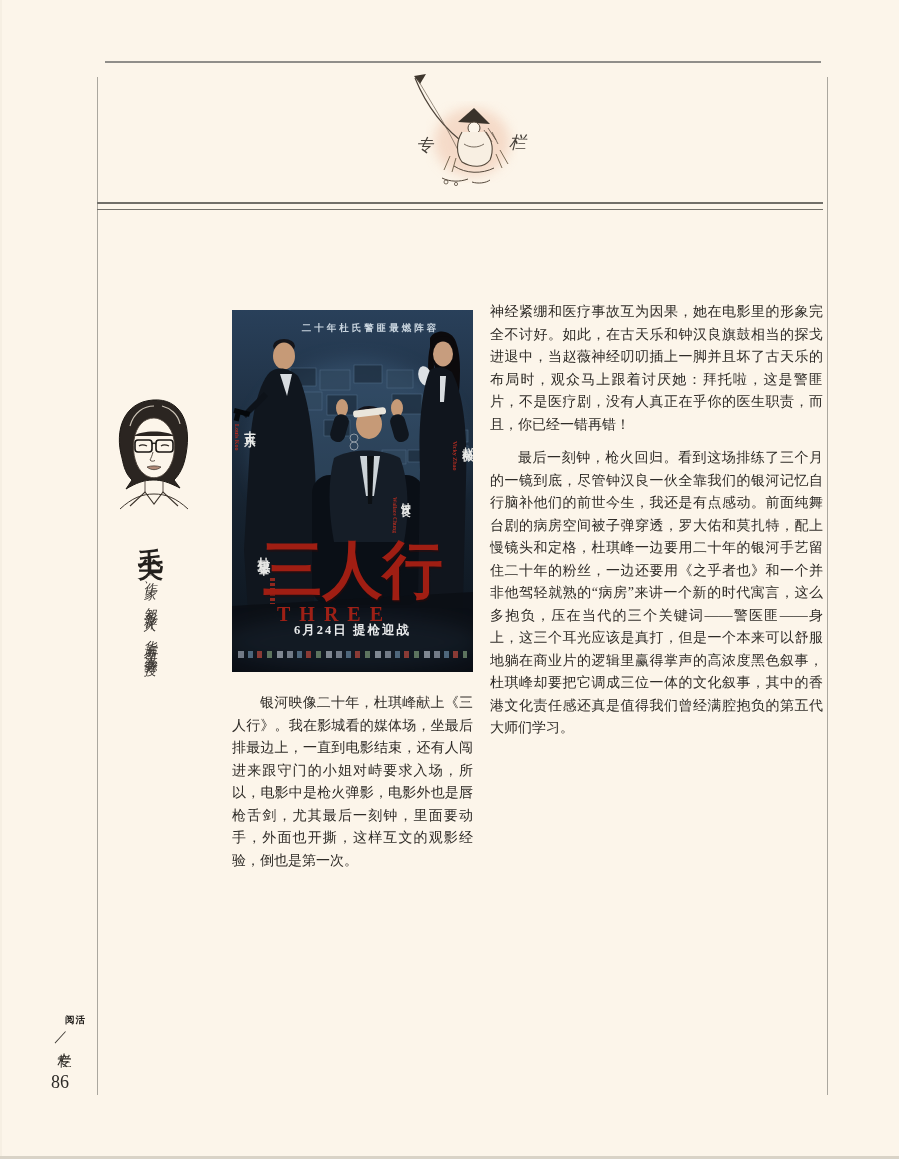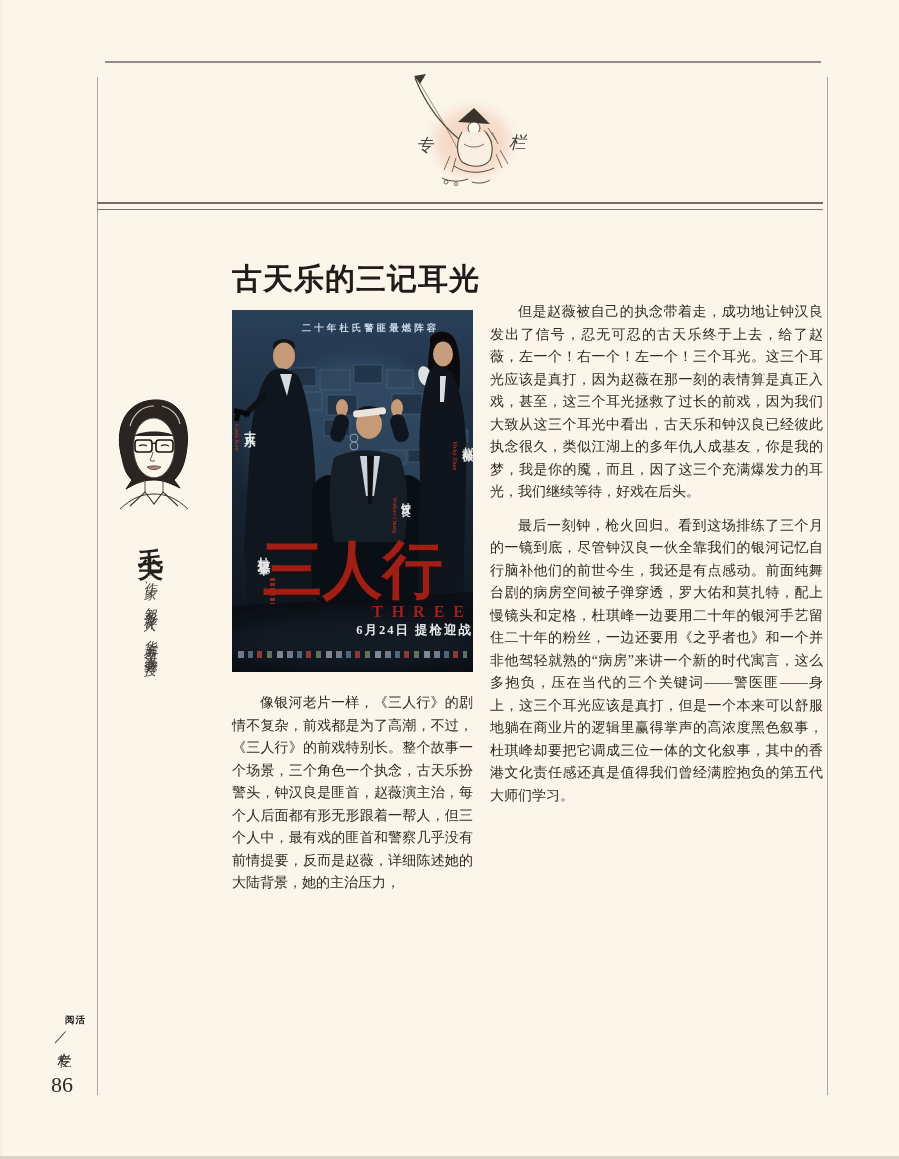--- a/index.html
+++ b/index.html
@@ -39,23 +39,23 @@
   .cast2-en{left:220px;top:131px;font-size:6px;}
   .cast1-name{left:167px;top:185px;font-size:9.5px;}
   .cast1-en{left:160px;top:187px;font-size:5.5px;}
   .p-director{position:absolute;left:23px;top:237px;font-size:12.5px;color:#e6e7e5;
     letter-spacing:3px;font-weight:600;}
   .p-director-mark{position:absolute;left:38px;top:268px;width:5px;height:26px;
     background:repeating-linear-gradient(#a62a1e 0 3px,transparent 3px 5px);opacity:.85;}
   .p-title-cn{position:absolute;left:0;right:0;top:230px;text-align:center;
     font-size:60px;line-height:1;font-weight:900;color:#a01e13;
     text-shadow:1px 2px 0 rgba(58,8,4,.4);transform:scaleY(1.04);}
-  .p-title-en{position:absolute;left:0;right:0;top:293px;text-align:right;
-    font-size:16px;font-weight:800;letter-spacing:9px;color:#9e2016;text-indent:9px;padding-left:36px;}
-  .p-release{position:absolute;left:0;right:0;top:312px;text-align:right;
+  .p-title-en{position:absolute;left:0;right:0;top:293px;text-align:left;
+    font-size:20px;font-weight:800;letter-spacing:9px;color:#9e2016;text-indent:9px;padding-left:36px;}
+  .p-release{position:absolute;left:0;right:0;top:312px;text-align:center;
     font-size:12.5px;font-weight:700;letter-spacing:2px;color:#e8eaeb;}
   .p-logos{position:absolute;left:6px;right:6px;top:341px;height:7px;opacity:.8;
     background:repeating-linear-gradient(90deg,#8a93a0 0 6px,transparent 6px 10px,
       #5d7a92 10px 15px,transparent 15px 19px,#a8433a 19px 24px,transparent 24px 29px,
       #6f8a6d 29px 34px,transparent 34px 39px,#9aa2ad 39px 45px,transparent 45px 49px);}
   
   .portrait{position:absolute;left:110px;top:396px;width:86px;height:114px;}
   .author-block{position:absolute;left:134px;top:527px;height:340px;writing-mode:vertical-rl;
     text-orientation:upright;}
   .author-name{font-size:25px;font-weight:600;letter-spacing:7px;color:#23201d;}
@@ -66,21 +66,21 @@
   .col p.no-indent{text-indent:0;}
   .col-left{left:232px;top:692px;width:241px;}
   .col-right{left:490px;top:301px;width:333px;}
   .end-square{display:inline-block;width:10px;height:10px;background:#b2231d;margin-left:6px;vertical-align:-1px;}
   
   .foot-brand{position:absolute;left:53px;top:1015px;width:26px;font-size:9.5px;font-weight:900;
     letter-spacing:1px;color:#1e1b18;line-height:1.1;margin-left:12px;}
   .foot-slash{position:absolute;left:54px;top:1028px;font-size:14px;color:#3a3631;}
   .foot-section{position:absolute;left:55px;top:1041px;writing-mode:vertical-rl;
     text-orientation:upright;font-size:14px;letter-spacing:2px;color:#33302b;}
-  .foot-page{position:absolute;left:51px;top:1072px;font-size:22px;color:#2c2926;}
+  .foot-page{position:absolute;left:51px;top:1072px;font-size:18px;color:#2c2926;}
 </style>
 </head>
 <body>
 
 <div class="page">
 
   <div class="rule-top"></div>
   <div class="vrule left"></div>
   <div class="vrule right"></div>
   <div class="rule-double"></div>
@@ -104,21 +104,20 @@
       <path d="M86,60 L94,72 M90,58 L98,70 M94,62 L100,74" stroke="#5f5242" stroke-width="0.8"></path>
       <path d="M52,86 L46,100 M58,88 L54,102 M98,84 L104,98 M102,80 L110,94" stroke="#6b5b45" stroke-width="0.9"></path>
       <path d="M44,108 C52,112 62,112 70,109 M74,112 C80,114 88,113 92,110" stroke="#55493c" stroke-width="1" fill="none"></path>
       <circle cx="48" cy="112" r="2" fill="none" stroke="#55493c" stroke-width="0.8"></circle>
       <circle cx="58" cy="114" r="1.6" fill="none" stroke="#55493c" stroke-width="0.8"></circle>
     </svg>
   </div>
   <span class="hdr-char l">专</span>
   <span class="hdr-char r">栏</span>
 
-  <h1 class="title">古天乐的三记耳光</h1>
 
   <div class="poster">
     <svg width="241" height="362" viewBox="0 0 241 362">
       <defs>
         <linearGradient id="pbg" x1="0" y1="0" x2="0" y2="1">
           <stop offset="0" stop-color="#29405a"></stop>
             <stop offset="0.55" stop-color="#16222f"></stop>
           <stop offset="1" stop-color="#0b121a"></stop>
         </linearGradient>
         <filter id="pblur">
@@ -214,25 +213,25 @@
       <path d="M10,113 C22,102 32,98 44,98 C56,98 66,102 78,113" fill="none" stroke="#3c342c" stroke-width="1"></path>
     </svg>
   </div>
 
   <div class="author-block">
     <span class="author-name">毛尖</span>
     <span class="author-bio">（作家、知名影评人、华东师范大学教授）</span>
   </div>
 
   <div class="col col-left">
-    <p>像银河老片一样，《三人行》的剧情不复杂，前戏都是为了高潮，不过，《三人行》的前戏特别长。整个故事一个场景，三个角色一个执念，古天乐扮警头，钟汉良是匪首，赵薇演主治，每个人后面都有形无形跟着一帮人，但三个人中，最有戏的匪首和警察几乎没有前情提要，反而是赵薇，详细陈述她的大陆背景，她的主治压力，</p>
+    <p>银河映像二十年，杜琪峰献上《三人行》。我在影城看的媒体场，坐最后排最边上，一直到电影结束，还有人闯进来跟守门的小姐对峙要求入场，所以，电影中是枪火弹影，电影外也是唇枪舌剑，尤其最后一刻钟，里面要动手，外面也开撕，这样互文的观影经验，倒也是第一次。</p>
   </div>
 
   <div class="col col-right">
-    <p>但是赵薇被自己的执念带着走，成功地让钟汉良发出了信号，忍无可忍的古天乐终于上去，给了赵薇，左一个！右一个！左一个！三个耳光。这三个耳光应该是真打，因为赵薇在那一刻的表情算是真正入戏，甚至，这三个耳光拯救了过长的前戏，因为我们大致从这三个耳光中看出，古天乐和钟汉良已经彼此执念很久，类似江湖上的多年仇人成基友，你是我的梦，我是你的魇，而且，因了这三个充满爆发力的耳光，我们继续等待，好戏在后头。</p>
+    <p class="no-indent">神经紧绷和医疗事故互为因果，她在电影里的形象完全不讨好。如此，在古天乐和钟汉良旗鼓相当的探戈进退中，当赵薇神经叨叨插上一脚并且坏了古天乐的布局时，观众马上跟着讨厌她：拜托啦，这是警匪片，不是医疗剧，没有人真正在乎你的医生职责，而且，你已经一错再错！</p>
     <p>最后一刻钟，枪火回归。看到这场排练了三个月的一镜到底，尽管钟汉良一伙全靠我们的银河记忆自行脑补他们的前世今生，我还是有点感动。前面纯舞台剧的病房空间被子弹穿透，罗大佑和莫扎特，配上慢镜头和定格，杜琪峰一边要用二十年的银河手艺留住二十年的粉丝，一边还要用《之乎者也》和一个并非他驾轻就熟的“病房”来讲一个新的时代寓言，这么多抱负，压在当代的三个关键词——警医匪——身上，这三个耳光应该是真打，但是一个本来可以舒服地躺在商业片的逻辑里赢得掌声的高浓度黑色叙事，杜琪峰却要把它调成三位一体的文化叙事，其中的香港文化责任感还真是值得我们曾经满腔抱负的第五代大师们学习。</p>
   </div>
 
   <div class="foot-brand">阅活</div>
   <div class="foot-slash">／</div>
   <div class="foot-section">专栏</div>
   <div class="foot-page">86</div>
 
 </div>
 

